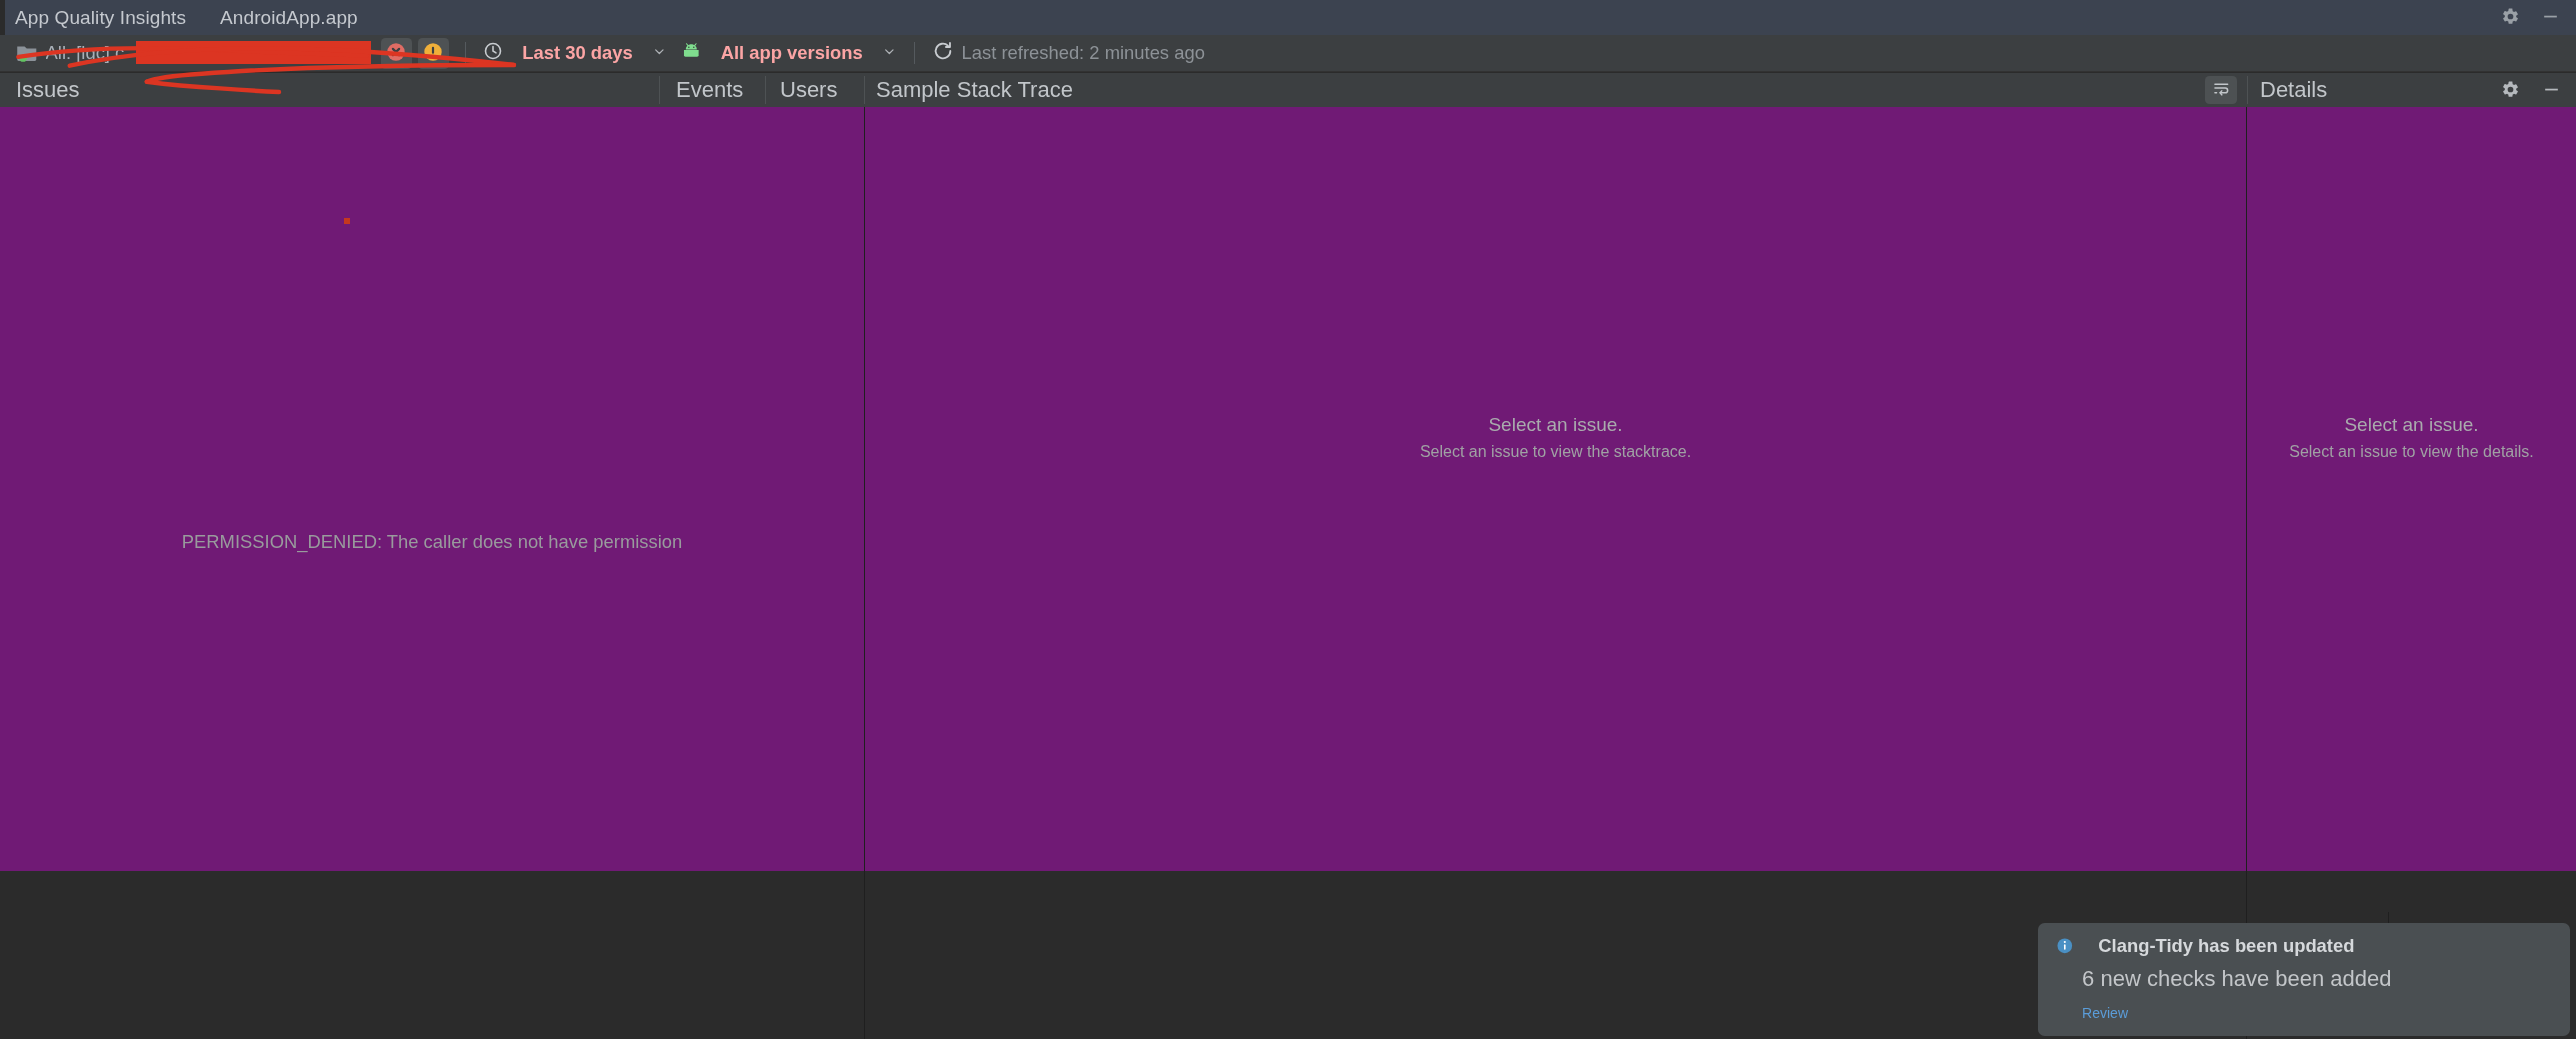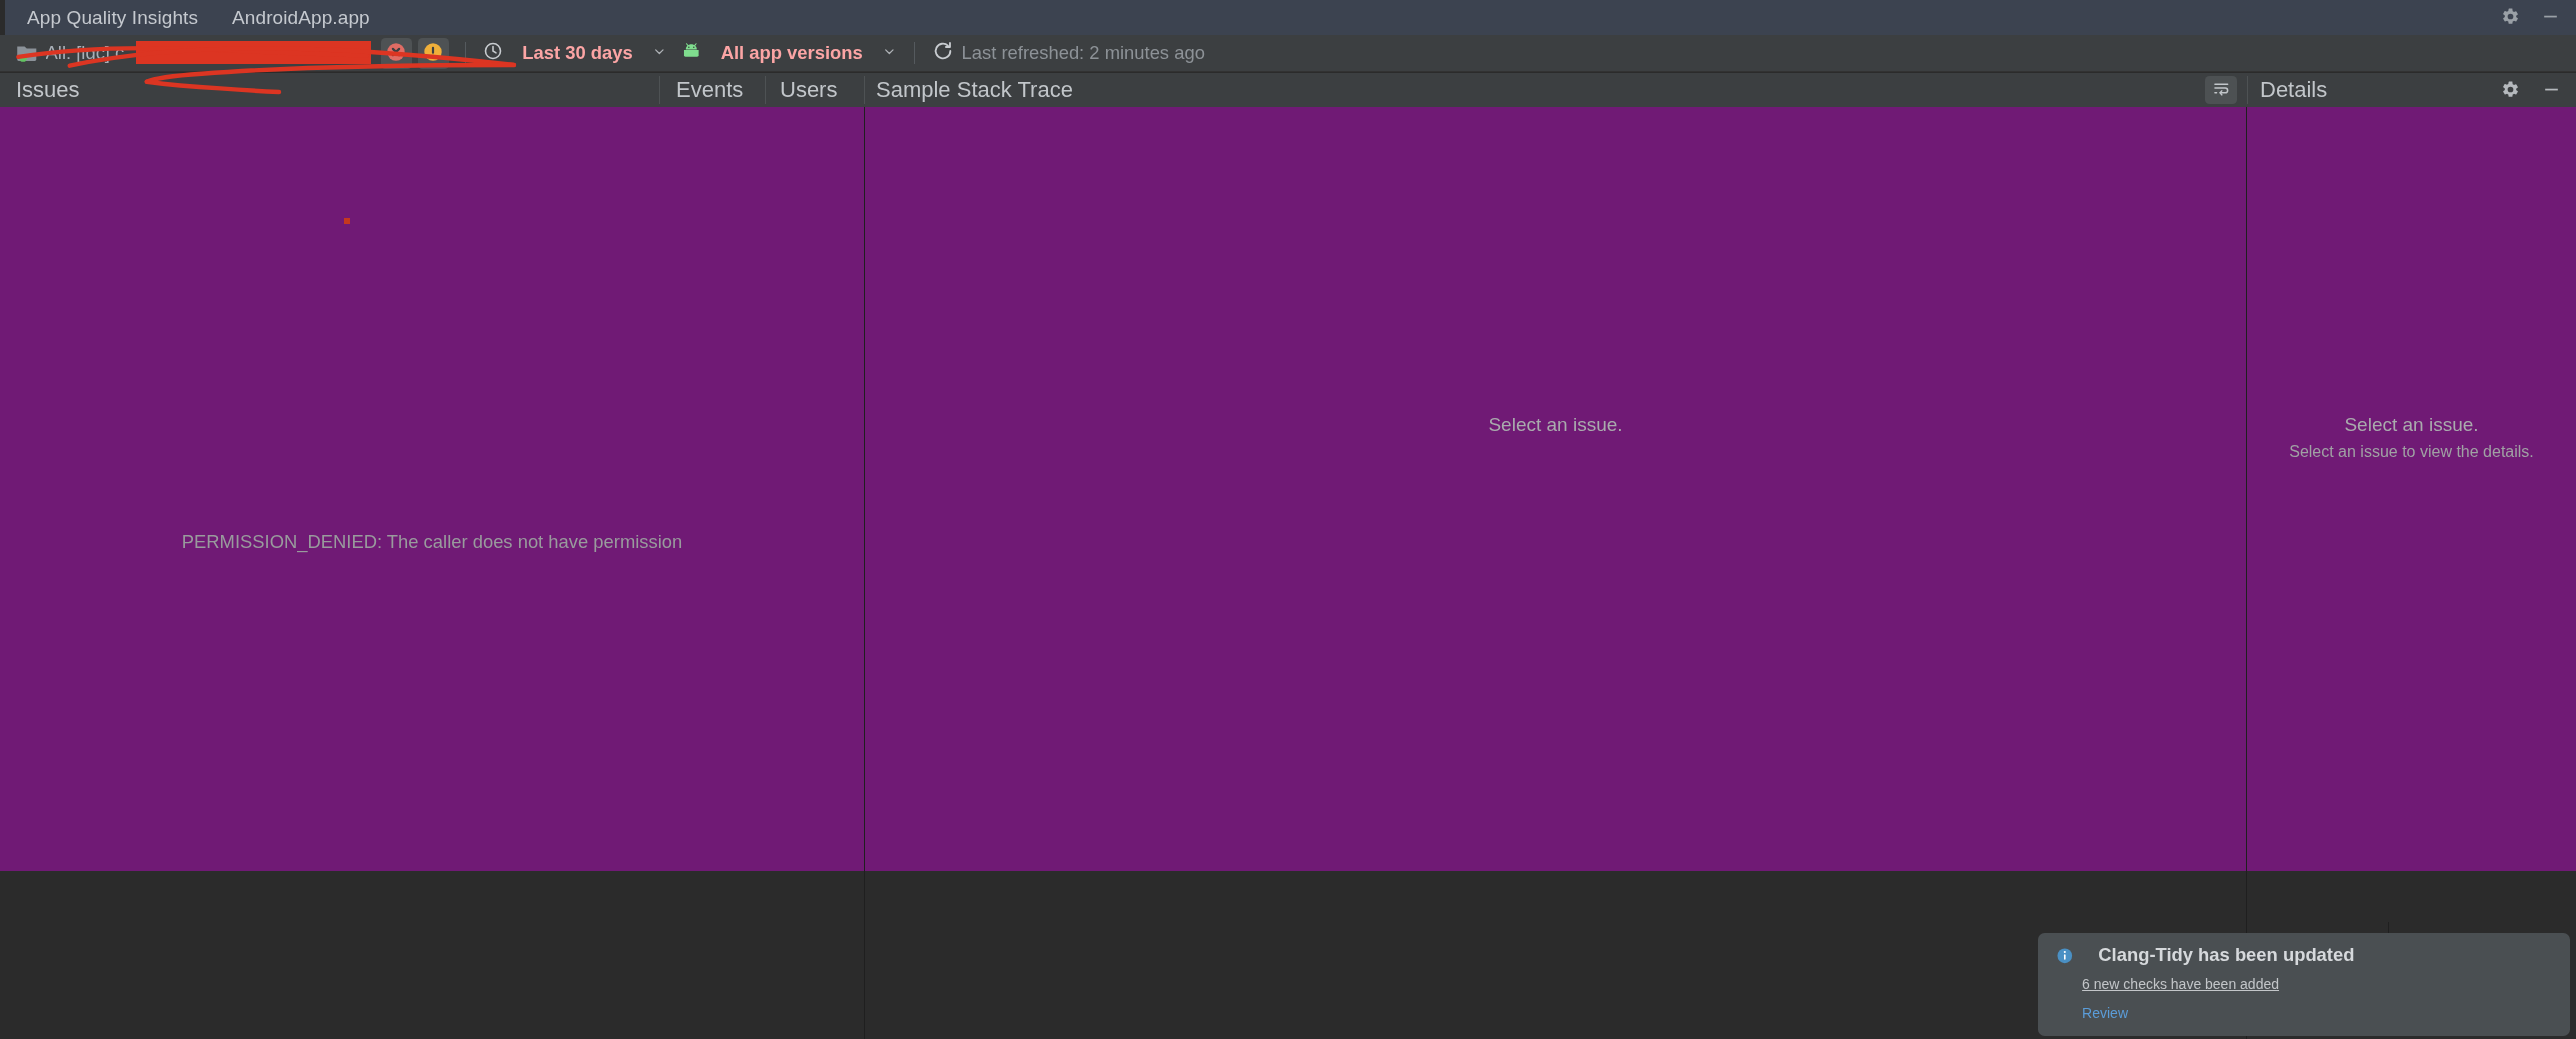--- a/index.html
+++ b/index.html
@@ -30,21 +30,21 @@
   .titlebar-accent {
     width: 5.1px;
     height: 35px;
     background: #2b2b2b;
     flex: 0 0 auto;
   }
   .titlebar-tabs {
     display: flex;
     align-items: center;
     height: 35px;
-    padding-left: 22px;
+    padding-left: 10px;
   }
   .tw-tab {
     font-size: 19px;
     color: #c5c9cf;
     margin-right: 34px;
     white-space: nowrap;
     letter-spacing: 0.1px;
   }
   .titlebar-spacer { flex: 1 1 auto; }
   .titlebar-actions {
@@ -269,25 +269,24 @@
     align-items: flex-start;
     gap: 25px;
   }
   .toast-title {
     font-size: 18.4px;
     font-weight: bold;
     color: #d6d9dc;
     line-height: 1.1;
   }
   .toast-body {
-    font-size: 14px;
+    font-size: 22px;
     color: #c3c6c9;
     margin: 9.5px 0 0 26.4px;
     line-height: 1.15;
-    text-decoration: underline;
   }
   .toast-link {
     font-size: 14px;
     color: #5b9dd9;
     margin: 13.2px 0 0 26.4px;
     cursor: default;
     display: inline-block;
   }
   .toast-notch {
     position: absolute;
@@ -458,20 +457,21 @@
 </div>
 
 <div class="pane pane-issues">
   <div class="error-msg">PERMISSION_DENIED: The caller does not have permission</div>
 </div>
 <div class="vdiv" style="left:864px;"></div>
 
 <div class="pane pane-stack">
   <div class="centered-msg" style="top:307px;">
     <p class="msg-primary">Select an issue.</p>
+    <p class="msg-secondary">Select an issue to view the stacktrace.</p>
   </div>
 </div>
 <div class="vdiv" style="left:2246px;"></div>
 
 <div class="pane pane-details">
   <div class="centered-msg" style="top:307px;">
     <p class="msg-primary">Select an issue.</p>
     <p class="msg-secondary">Select an issue to view the details.</p>
   </div>
 </div>

